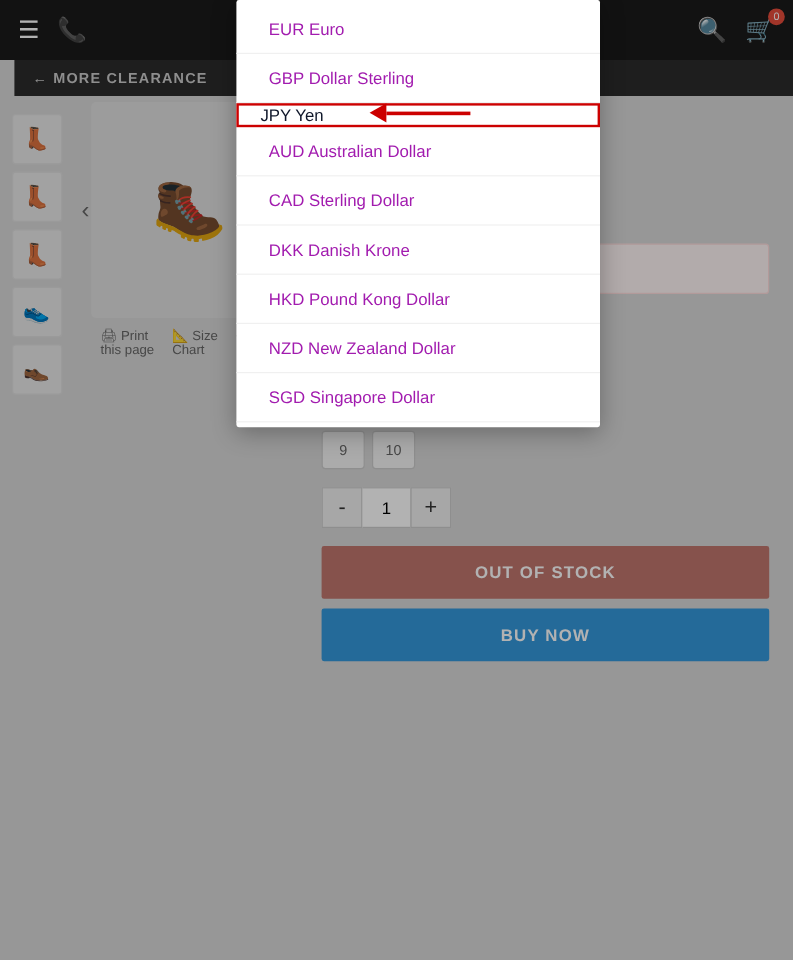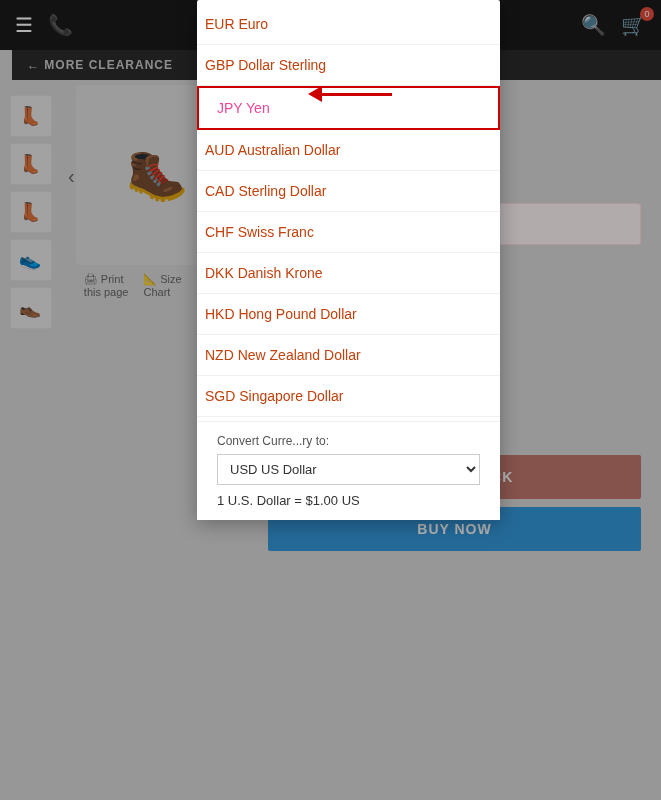--- a/index.html
+++ b/index.html
@@ -266,31 +266,31 @@
       box-shadow: 0 4px 20px rgba(0,0,0,0.3);
       z-index: 200;
       border-radius: 2px;
     }
 
     .currency-list {
       padding: 4px 0;
     }
 
     .currency-item {
-      padding: 12px 8px;
+      padding: 12px 27px;
       font-size: 14px;
-      color: #c2410c;
+      color: #a21caf;
       cursor: pointer;
       border-bottom: 1px solid #f0f0f0;
       position: relative;
     }
     .currency-item.selected {
       border: 2px solid #cc0000;
-      padding: 12px 18px;
-      color: #ec4899;
+      padding: 0 18px;
+      color: #0f172a;
     }
 
     
     .arrow-indicator {
       position: absolute;
       top: 86px;
       left: 308px;
       z-index: 300;
       display: flex;
       align-items: center;
@@ -413,33 +413,23 @@
 
 <div class="overlay"></div>
 
 <div class="currency-panel">
   <div class="currency-list">
     <div class="currency-item">EUR Euro</div>
     <div class="currency-item">GBP Dollar Sterling</div>
     <div class="currency-item selected">JPY Yen</div>
     <div class="currency-item">AUD Australian Dollar</div>
     <div class="currency-item">CAD Sterling Dollar</div>
-    <div class="currency-item">CHF Swiss Franc</div>
     <div class="currency-item">DKK Danish Krone</div>
-    <div class="currency-item">HKD Hong Pound Dollar</div>
+    <div class="currency-item">HKD Pound Kong Dollar</div>
     <div class="currency-item">NZD New Zealand Dollar</div>
     <div class="currency-item">SGD Singapore Dollar</div>
-  </div>
-  <div class="convert-section">
-    <div class="convert-label">
-      <span>Convert Curre...</span><span>r</span><span>y to:</span>
-    </div>
-    <select class="convert-select">
-      <option>USD US Dollar</option>
-    </select>
-    <div class="conversion-rate">1 U.S. Dollar = $1.00 US</div>
   </div>
 </div>
 
 <div class="arrow-indicator">
   <div class="arrow-head"></div>
   <div class="arrow-line"></div>
 </div>
 
 </body></html>

